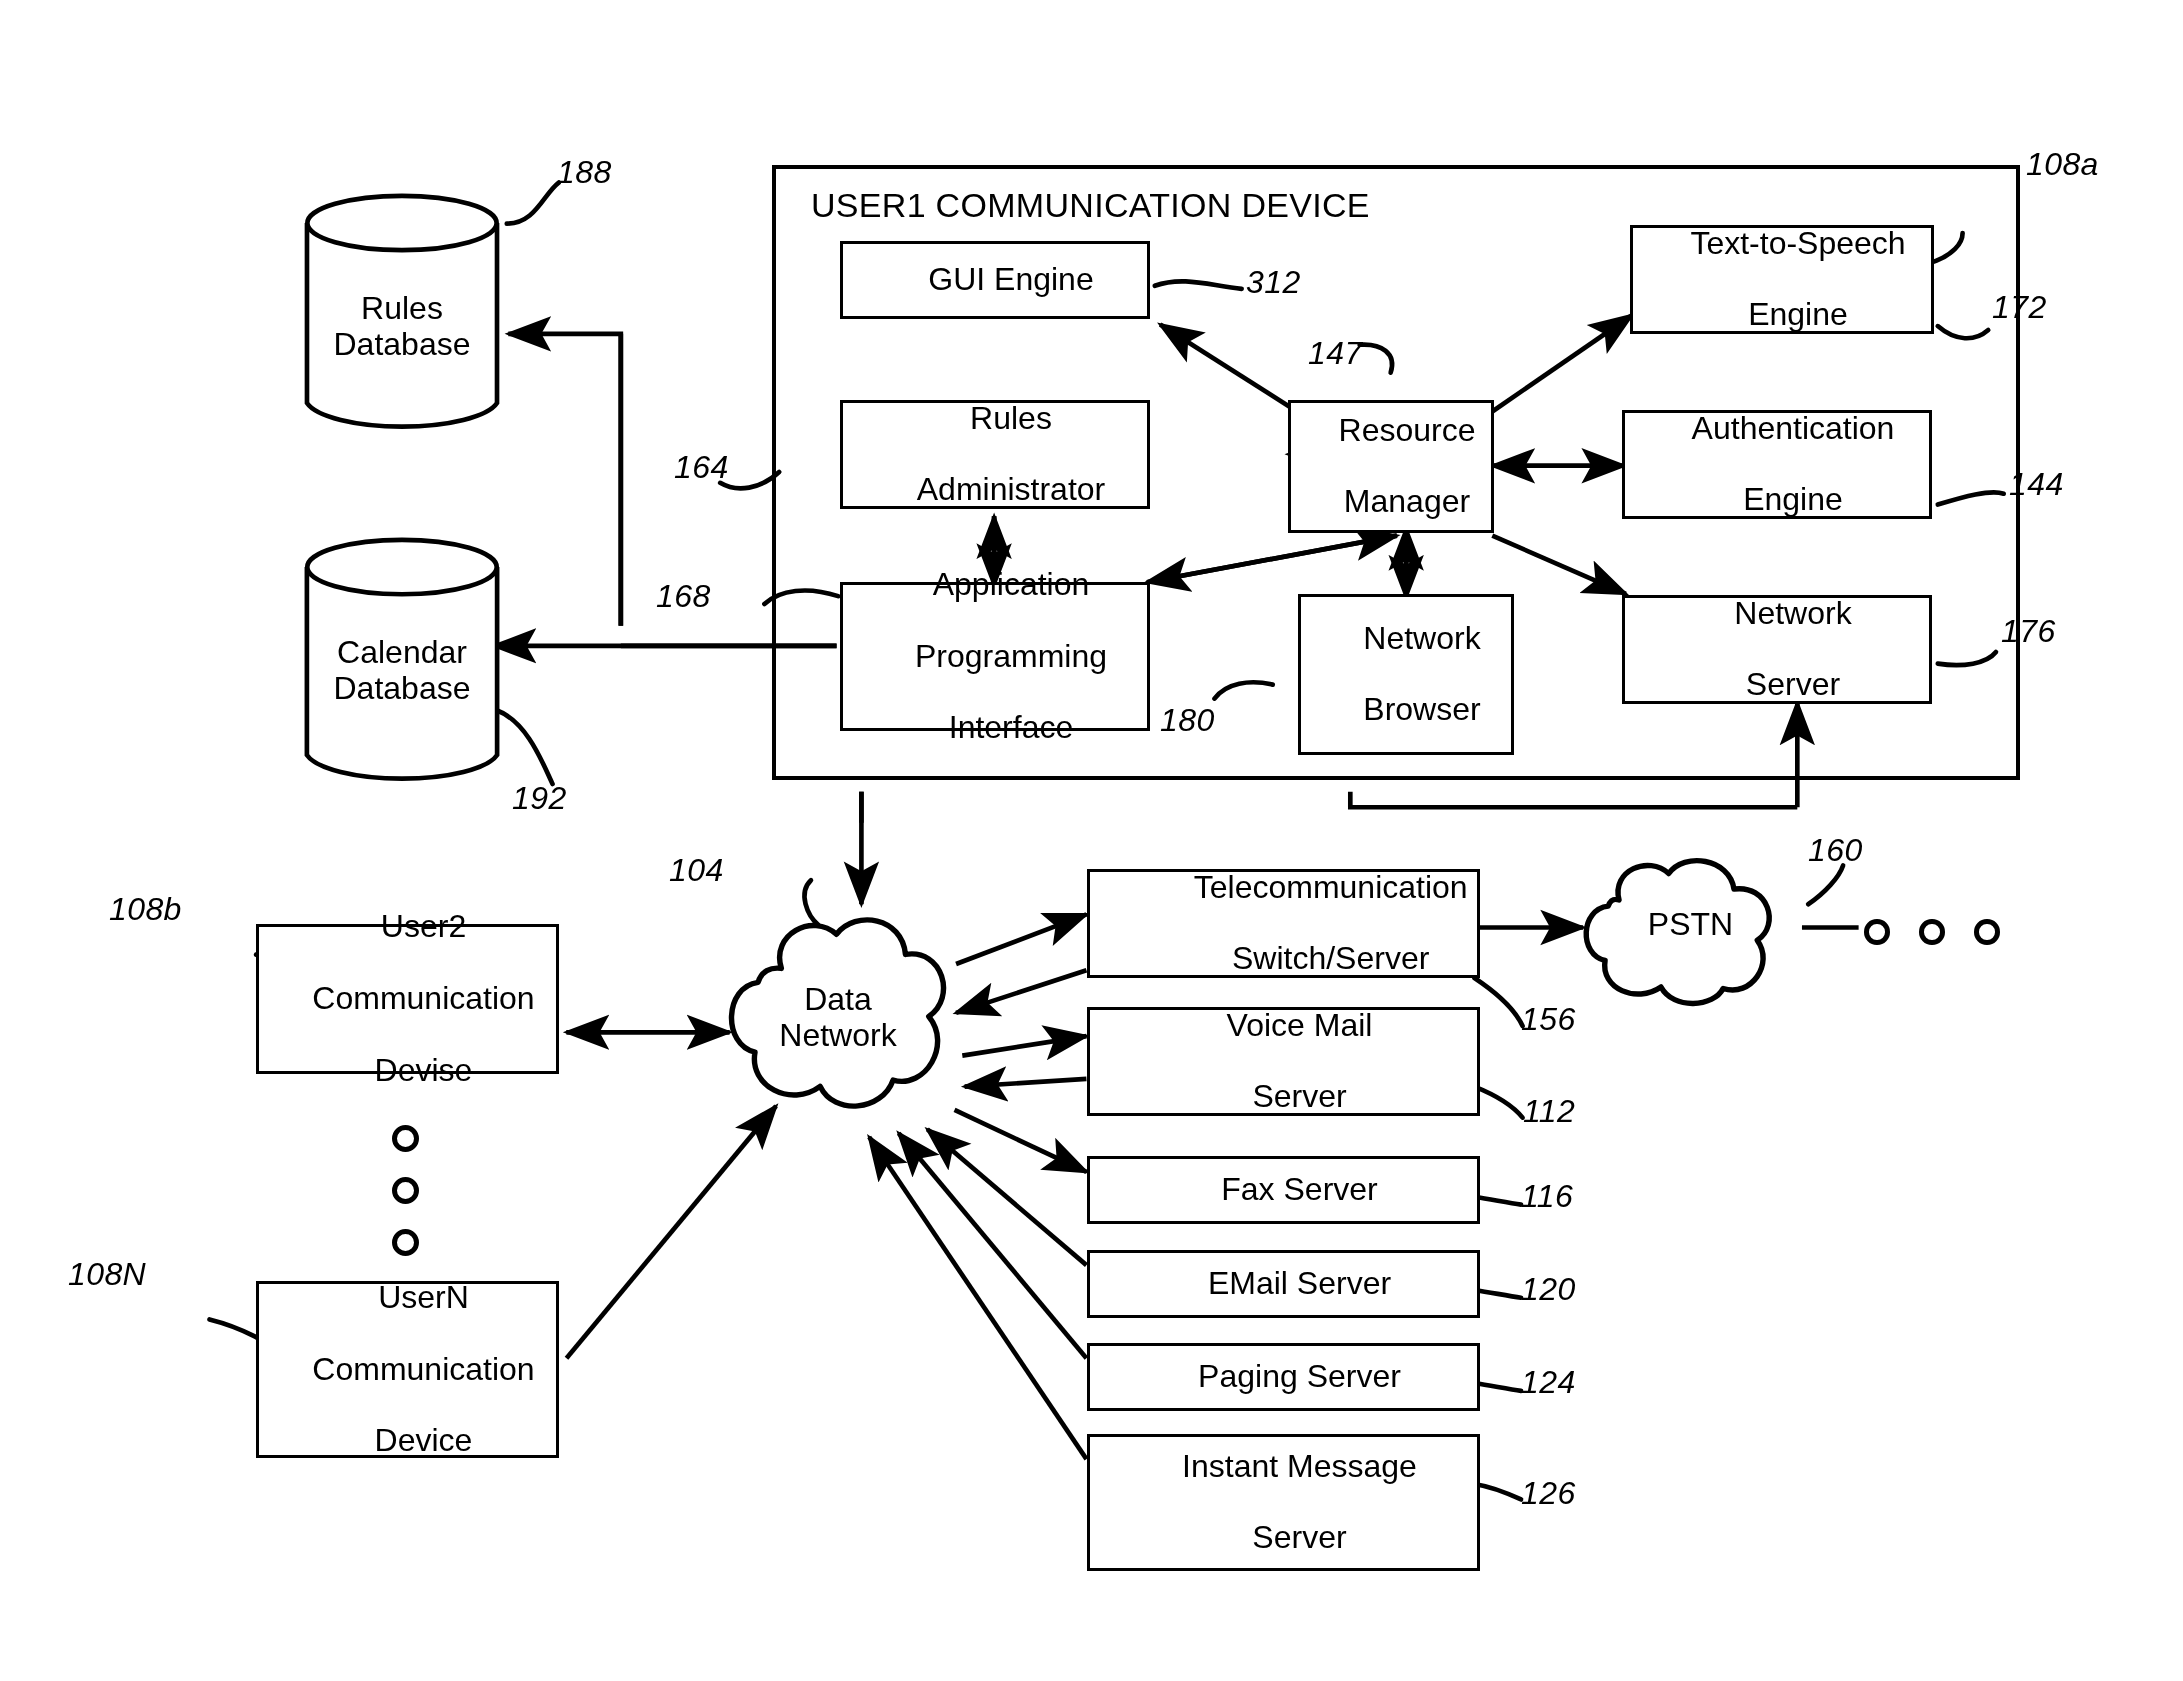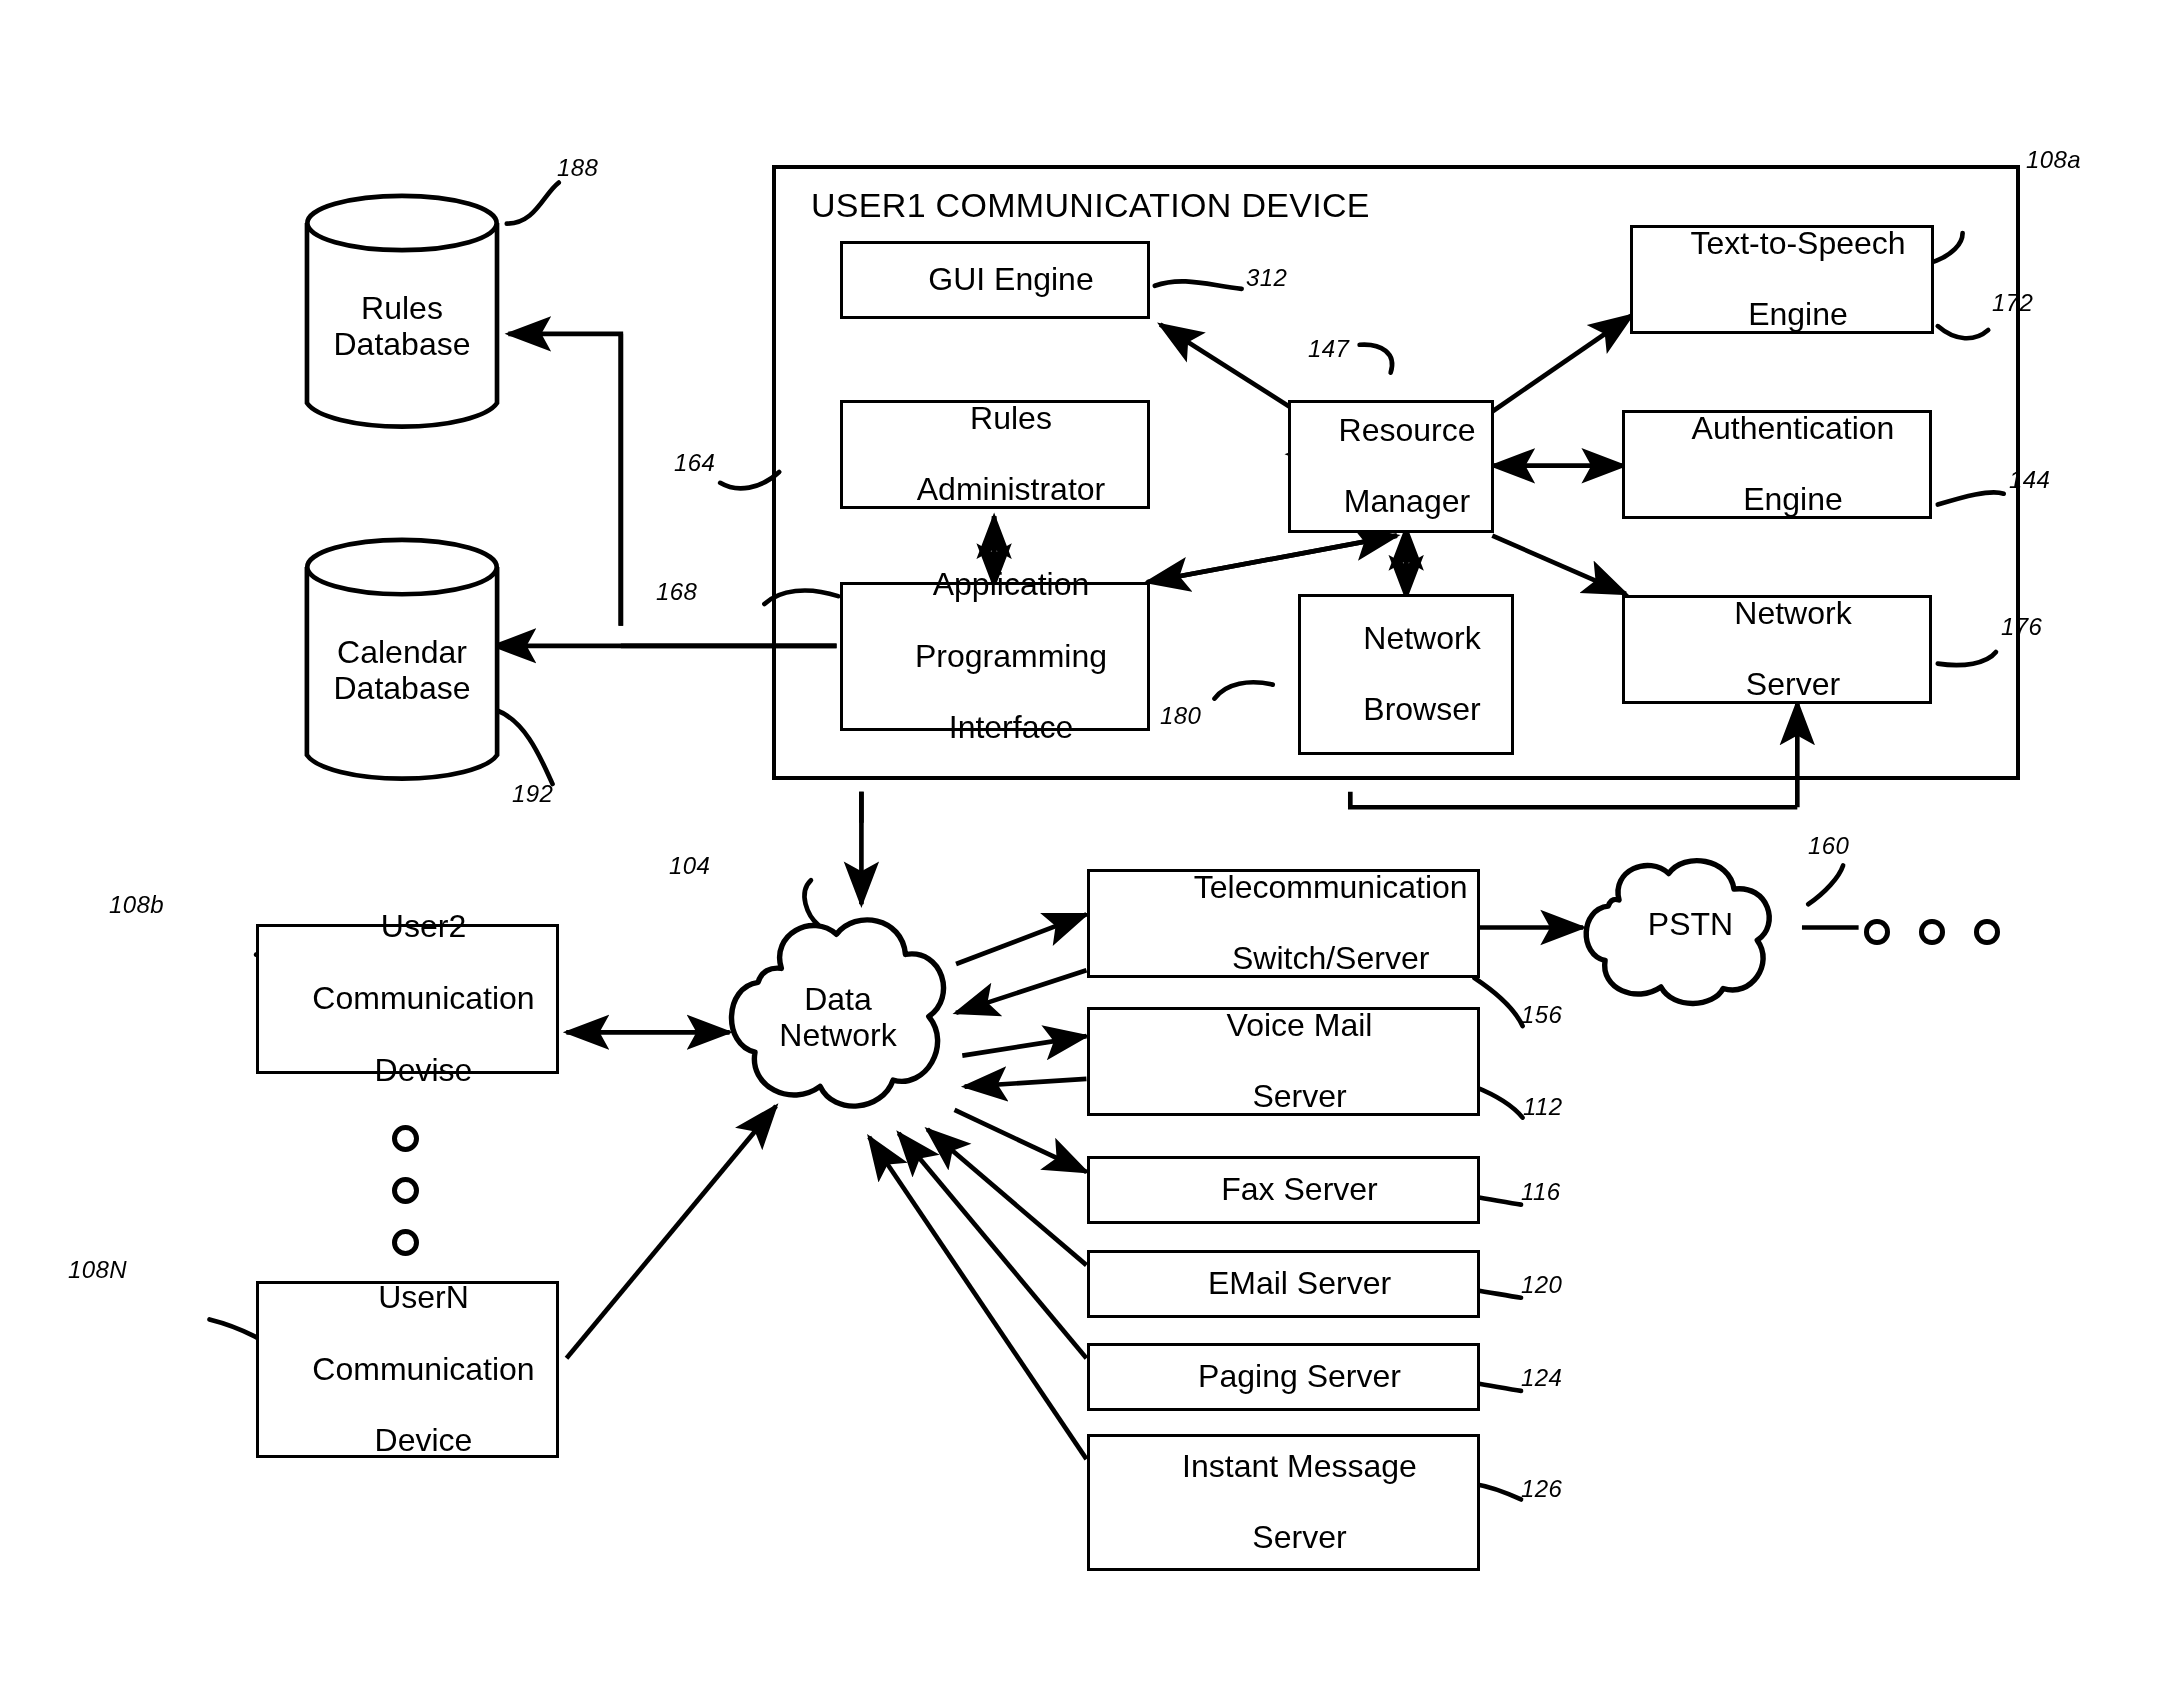--- a/index.html
+++ b/index.html
@@ -14,21 +14,21 @@
        text-align:center;line-height:1.12;box-sizing:border-box;padding-left:32px;}
   .box span{display:block;padding:0 4.7px;}
   .fz{font-size:32px;}
 
   
   .outer{position:absolute;border:4.7px solid #000;background:transparent;}
 
   .title{position:absolute;font-size:34px;letter-spacing:0.3px;white-space:nowrap;}
 
   
-  .ref{position:absolute;font-style:italic;font-size:24px;font-weight:500;
+  .ref{position:absolute;font-style:italic;font-size:32px;font-weight:500;
        white-space:nowrap;letter-spacing:0.4px;}
 
   
   .cyl{position:absolute;}
   .cyl .lbl{position:absolute;left:0;right:0;text-align:center;font-size:32px;
             line-height:1.13;}
 
   
   .cloudlbl{position:absolute;text-align:center;font-size:32px;line-height:1.13;
             white-space:nowrap;}

